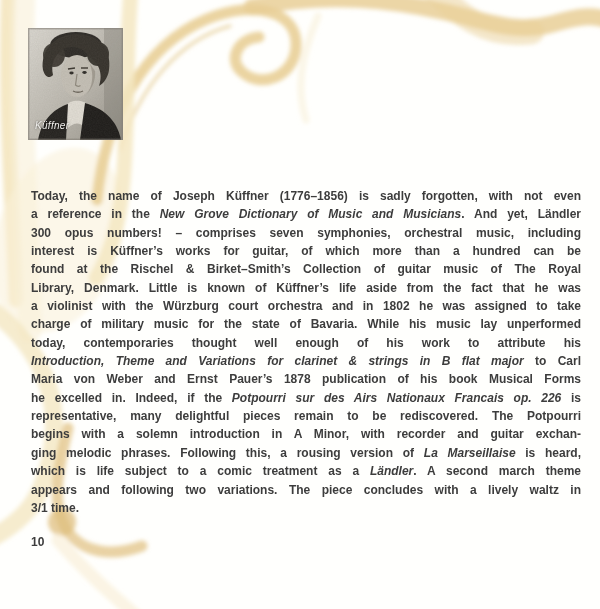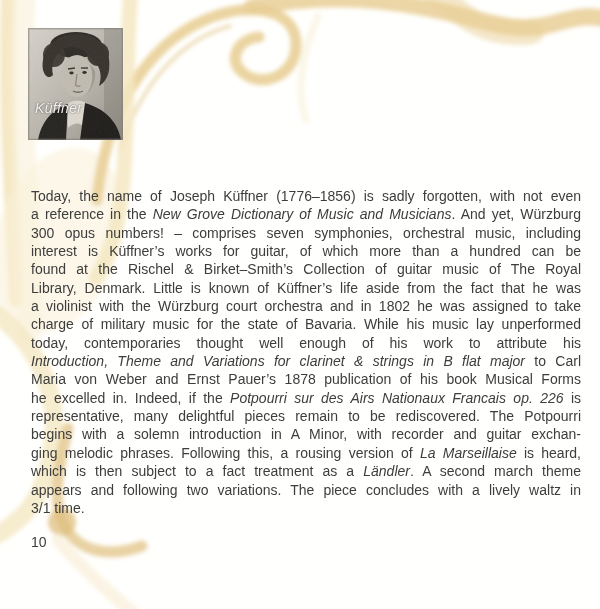--- a/index.html
+++ b/index.html
@@ -13,27 +13,27 @@
   .swirls{position:absolute;left:0;top:0;width:600px;height:609px;}
   .swirls .s-gold{stroke:var(--gold);}
   .swirls .s-deep{stroke:var(--gold-deep);}
   .swirls .s-cream{stroke:var(--cream);}
   .swirls .s-lite{stroke:var(--cream-light);}
   .swirls .f-wash{fill:var(--cream-light);}
   .swirls .f-knot{fill:var(--gold-deep);}
   .portrait{position:absolute;left:28px;top:28px;width:95px;height:112px;}
   .portrait svg{display:block;width:100%;height:100%;}
   .caption{
-    position:absolute;left:7px;bottom:24px;
-    color:#f2f1ee;font-style:italic;font-size:14px;letter-spacing:.3px;
+    position:absolute;left:7px;bottom:9px;
+    color:#f2f1ee;font-style:italic;font-size:10px;letter-spacing:.3px;
     text-shadow:0 0 2px rgba(0,0,0,.65);
   }
   .article{
     position:absolute;left:31px;top:187px;width:550px;
-    color:var(--text);font-size:14px;line-height:18.35px;
+    color:var(--text);font-size:12px;line-height:18.35px;font-weight:bold;
     -webkit-font-smoothing:antialiased;
   }
   .tline{min-height:18.35px;}
   .tline.j{text-align:justify;text-align-last:justify;text-justify:inter-word;}
   .it{font-style:italic;}
   .pagenum{margin-top:16px;}
 </style>
 </head>
 <body>
 
@@ -105,33 +105,33 @@
       <path d="M52,112 L57,75 C74,80 89,91 93,112 Z" fill="#1d1b19"></path>
       <rect width="95" height="112" filter="url(#grain)" opacity="0.55"></rect>
       <rect x="0.7" y="0.7" width="93.6" height="110.6" fill="none" stroke="#837f77" stroke-width="1.4" opacity="0.6"></rect>
     </svg>
     <span class="caption">Küffner</span>
   </div>
 
   <div class="article">
 
   <div class="tline j"><span>Today, the name of Joseph Küffner (1776–1856) is sadly forgotten, with not even</span></div>
-      <div class="tline j"><span>a reference in the </span><span class="it">New Grove Dictionary of Music and Musicians</span><span>. And yet, Würzburg</span></div>
+      <div class="tline j"><span>a reference in the </span><span class="it">New Grove Dictionary of Music and Musicians</span><span>. And yet, Ländler</span></div>
       <div class="tline j"><span>300 opus numbers! – comprises seven symphonies, orchestral music, including</span></div>
       <div class="tline j"><span>interest is Küffner’s works for guitar, of which more than a hundred can be</span></div>
       <div class="tline j"><span>found at the Rischel &amp; Birket–Smith’s Collection of guitar music of The Royal</span></div>
       <div class="tline j"><span>Library, Denmark. Little is known of Küffner’s life aside from the fact that he was</span></div>
       <div class="tline j"><span>a violinist with the Würzburg court orchestra and in 1802 he was assigned to take</span></div>
       <div class="tline j"><span>charge of military music for the state of Bavaria. While his music lay unperformed</span></div>
       <div class="tline j"><span>today, contemporaries thought well enough of his work to attribute his</span></div>
       <div class="tline j"><span class="it">Introduction, Theme and Variations for clarinet &amp; strings in B flat major</span><span> to Carl</span></div>
       <div class="tline j"><span>Maria von Weber and Ernst Pauer’s 1878 publication of his book Musical Forms</span></div>
       <div class="tline j"><span>he excelled in. Indeed, if the </span><span class="it">Potpourri sur des Airs Nationaux Francais op. 226</span><span> is</span></div>
       <div class="tline j"><span>representative, many delightful pieces remain to be rediscovered. The Potpourri</span></div>
       <div class="tline j"><span>begins with a solemn introduction in A Minor, with recorder and guitar exchan-</span></div>
       <div class="tline j"><span>ging melodic phrases. Following this, a rousing version of </span><span class="it">La Marseillaise</span><span> is heard,</span></div>
-      <div class="tline j"><span>which is then subject to a fact treatment as a </span><span class="it">Ländler</span><span>. A second march theme</span></div>
+      <div class="tline j"><span>which is life subject to a comic treatment as a </span><span class="it">Ländler</span><span>. A second march theme</span></div>
       <div class="tline j"><span>appears and following two variations. The piece concludes with a lively waltz in</span></div>
       <div class="tline"><span>3/1 time.</span></div>
       <div class="tline pagenum">10</div>
     </div>
 
 </div>
 
 </body></html>

